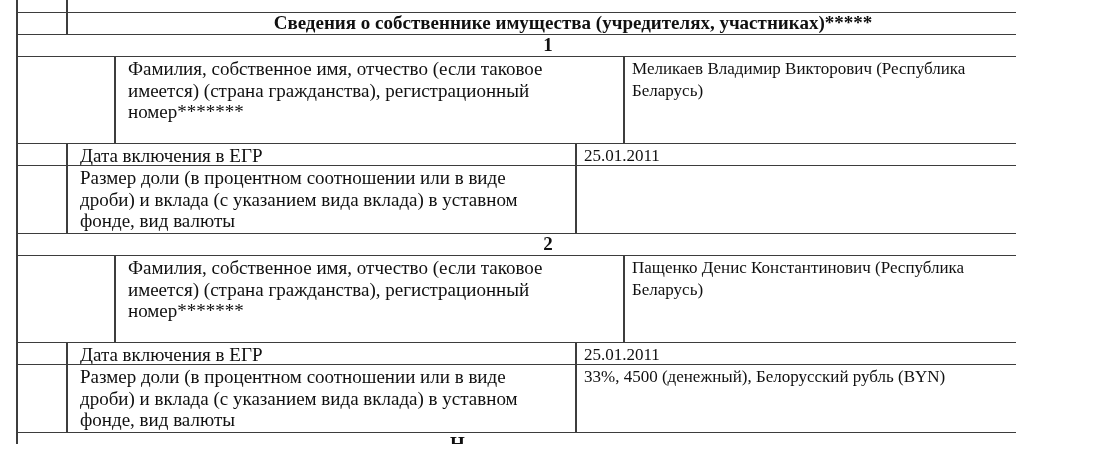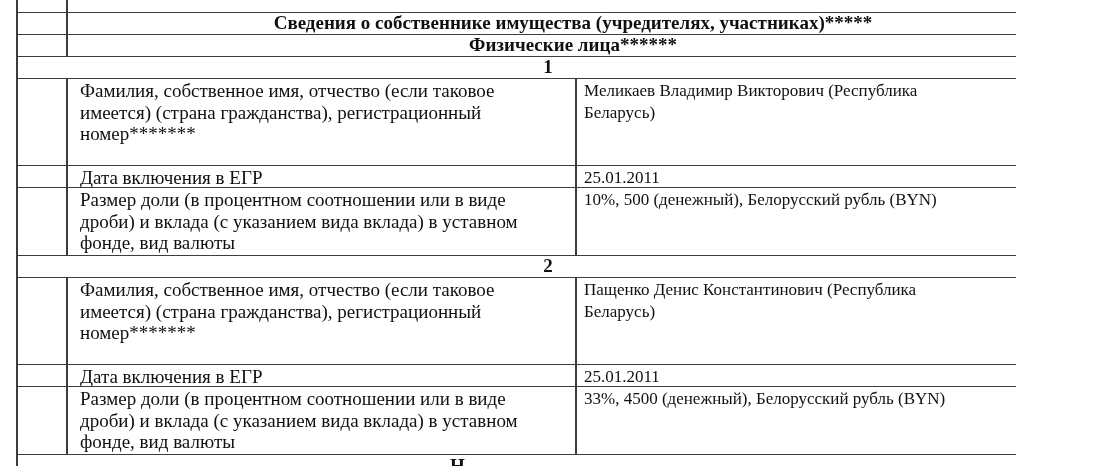--- a/index.html
+++ b/index.html
@@ -24,21 +24,21 @@
   }
   .row{
     display:flex;
     box-sizing:border-box;
     border-bottom:1.5px solid var(--border);
     overflow:hidden;
   }
   .row.noborder{border-bottom:none;}
   .h13{height:13px;}
   .h22{height:22px;}
-  .h87{height:87px;}
+  .h87{height:87px;padding-left:48px;}
   .h68{height:68px;font-family:Liberation Serif, serif;}
   .h11{height:11px;}
   .cell{box-sizing:border-box;overflow:hidden;}
   .margin-cell{width:50px;flex:none;border-right:2px solid var(--border);}
   .rest-cell{width:1010px;flex:none;}
   .merged-cell{
     width:1010px;flex:none;
     text-align:center;font-weight:bold;
     font-size:19px;line-height:20.5px;
     padding-top:0px;
@@ -77,24 +77,20 @@
     <div class="row h13">
       <div class="cell margin-cell"></div>
       <div class="cell rest-cell"></div>
     </div>
 
     <div class="row h22">
       <div class="cell margin-cell"></div>
       <div class="cell merged-cell">Сведения о собственнике имущества (учредителях, участниках)*****</div>
     </div>
 
-    <div class="row h22">
-      <div class="cell margin-cell"></div>
-      <div class="cell merged-cell">Физические лица******</div>
-    </div>
 
     <div class="row h22">
       <div class="cell full-cell">1</div>
     </div>
 
     <div class="row h87">
       <div class="cell margin-cell"></div>
       <div class="cell label-cell">Фамилия, собственное имя, отчество (если таковое
 имеется) (страна гражданства), регистрационный
 номер*******</div>
@@ -106,21 +102,20 @@
       <div class="cell margin-cell"></div>
       <div class="cell label-cell">Дата включения в ЕГР</div>
       <div class="cell value-cell">25.01.2011</div>
     </div>
 
     <div class="row h68">
       <div class="cell margin-cell"></div>
       <div class="cell label-cell">Размер доли (в процентном соотношении или в виде
 дроби) и вклада (с указанием вида вклада) в уставном
 фонде, вид валюты</div>
-      <div class="cell value-cell">10%, 500 (денежный), Белорусский рубль (BYN)</div>
     </div>
 
     <div class="row h22">
       <div class="cell full-cell">2</div>
     </div>
 
     <div class="row h87">
       <div class="cell margin-cell"></div>
       <div class="cell label-cell">Фамилия, собственное имя, отчество (если таковое
 имеется) (страна гражданства), регистрационный

